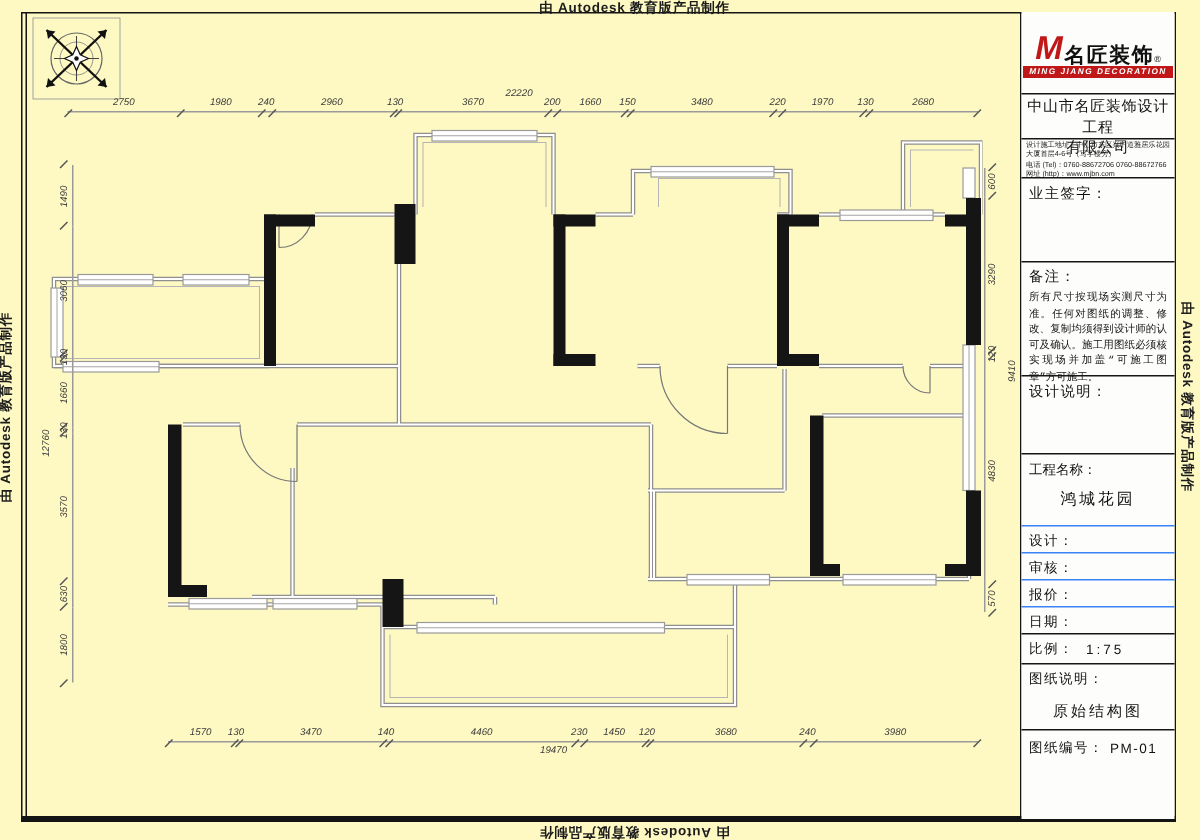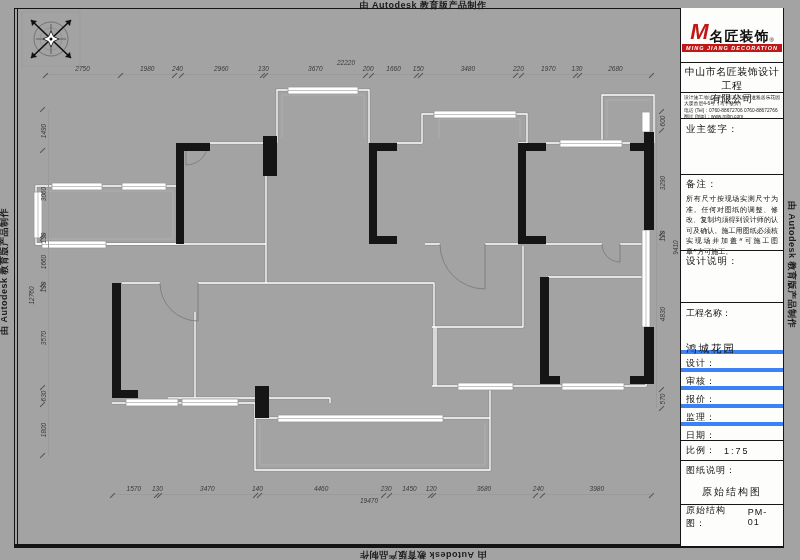--- a/index.html
+++ b/index.html
@@ -1,17 +1,17 @@
 <!DOCTYPE html>
 <html><head>
 <meta charset="utf-8">
 <style>
   html,body{margin:0;padding:0;}
   body{width:800px;height:560px;font-family:"Liberation Sans","DejaVu Sans",sans-serif;background:#ffffff;}
-  #page{position:relative;width:800px;height:560px;background:#a3a3a3;overflow:hidden;color:#111;}
+  #page{position:relative;width:800px;height:560px;background:#fef9c3;overflow:hidden;color:#111;}
 
   
   .frame-line{position:absolute;background:#141414;}
   #frame-top{left:14px;top:8px;width:770px;height:1px;}
   #frame-left{left:14px;top:8px;width:1px;height:538px;}
   #frame-left2{left:17px;top:8px;width:1px;height:538px;}
   #frame-right{left:783px;top:8px;width:1px;height:538px;}
   #frame-bottom{left:14px;top:544px;width:770px;height:4px;}
   #tb-divider{left:680px;top:8px;width:1px;height:536px;}
 
@@ -55,22 +55,22 @@
   .logo-brand{font-size:14px;font-weight:bold;color:#111;letter-spacing:1px;}
   .logo-reg{font-size:6px;vertical-align:top;}
   .logo-band{margin-top:1px;background:#c01818;color:#fff;font-size:5.5px;font-style:italic;font-weight:bold;letter-spacing:1px;padding:1px 4px;white-space:nowrap;}
   #tb-company{height:30px;text-align:center;font-size:10px;letter-spacing:.5px;line-height:1.35;padding-top:2px;}
   #tb-contact{height:26px;font-size:4.8px;color:#222;line-height:1.35;padding:2px 3px;}
   #tb-owner{height:56px;font-size:9.5px;padding:4px 5px;letter-spacing:1px;}
   #tb-remark{height:76px;font-size:9.5px;padding:3px 5px;letter-spacing:1px;font-family:Liberation Mono, monospace;}
   #tb-remark .remark-text{margin-top:3px;font-size:7px;letter-spacing:0;line-height:1.5;color:#141414;text-align:justify;}
   #tb-design{height:52px;font-size:9.5px;padding:4px 5px;letter-spacing:1px;}
   #tb-project{height:48px;font-size:9px;padding:4px 5px;}
-  #tb-project .proj-name{margin-top:22px;font-size:10.5px;letter-spacing:2px;}
-  .tb-row{height:18px;border-top:4px solid #3b82f6;box-sizing:border-box;font-size:9px;padding:3px 5px;letter-spacing:1px;}
+  #tb-project .proj-name{margin-top:6px;text-align:center;font-size:10.5px;letter-spacing:2px;}
+  .tb-row{height:18px;border-top:1px solid #3b82f6;box-sizing:border-box;font-size:9px;padding:3px 5px;letter-spacing:1px;}
   #tb-scale{height:20px;display:flex;align-items:center;font-size:9px;padding:0 5px;letter-spacing:1px;}
   #tb-scale .val{margin-left:8px;letter-spacing:2px;}
   #tb-note{height:44px;font-size:9px;padding:3px 5px;letter-spacing:1px;}
   #tb-note .note-val{margin-top:8px;text-align:center;font-size:10px;letter-spacing:2px;}
   #tb-sheet{height:24px;display:flex;align-items:center;font-size:9px;padding:0 5px;letter-spacing:1px;}
   #tb-sheet .val{margin-left:4px;letter-spacing:1px;}
 </style>
 </head>
 <body>
 
@@ -375,29 +375,28 @@
     <div class="tb-sec" id="tb-design">
       <span>设计说明：</span>
     </div>
     <div class="tb-sec" id="tb-project">
       <div>工程名称：</div>
       <div class="proj-name">鸿城花园</div>
     </div>
     <div class="tb-row"><span>设计：</span></div>
     <div class="tb-row"><span>审核：</span></div>
     <div class="tb-row"><span>报价：</span></div>
-    <div class="tb-row"><span>监理：</span></div>
     <div class="tb-row"><span>日期：</span></div>
     <div class="tb-sec" id="tb-scale">
       <span>比例：</span>
       <span class="val">1:75</span>
     </div>
     <div class="tb-sec" id="tb-note">
       <div>图纸说明：</div>
       <div class="note-val">原始结构图</div>
     </div>
     <div class="tb-sec" id="tb-sheet">
-      <span>原始结构图：</span>
+      <span>图纸编号：</span>
       <span class="val">PM-01</span>
     </div>
   </div>
 
 </div>
 
 </body></html>

